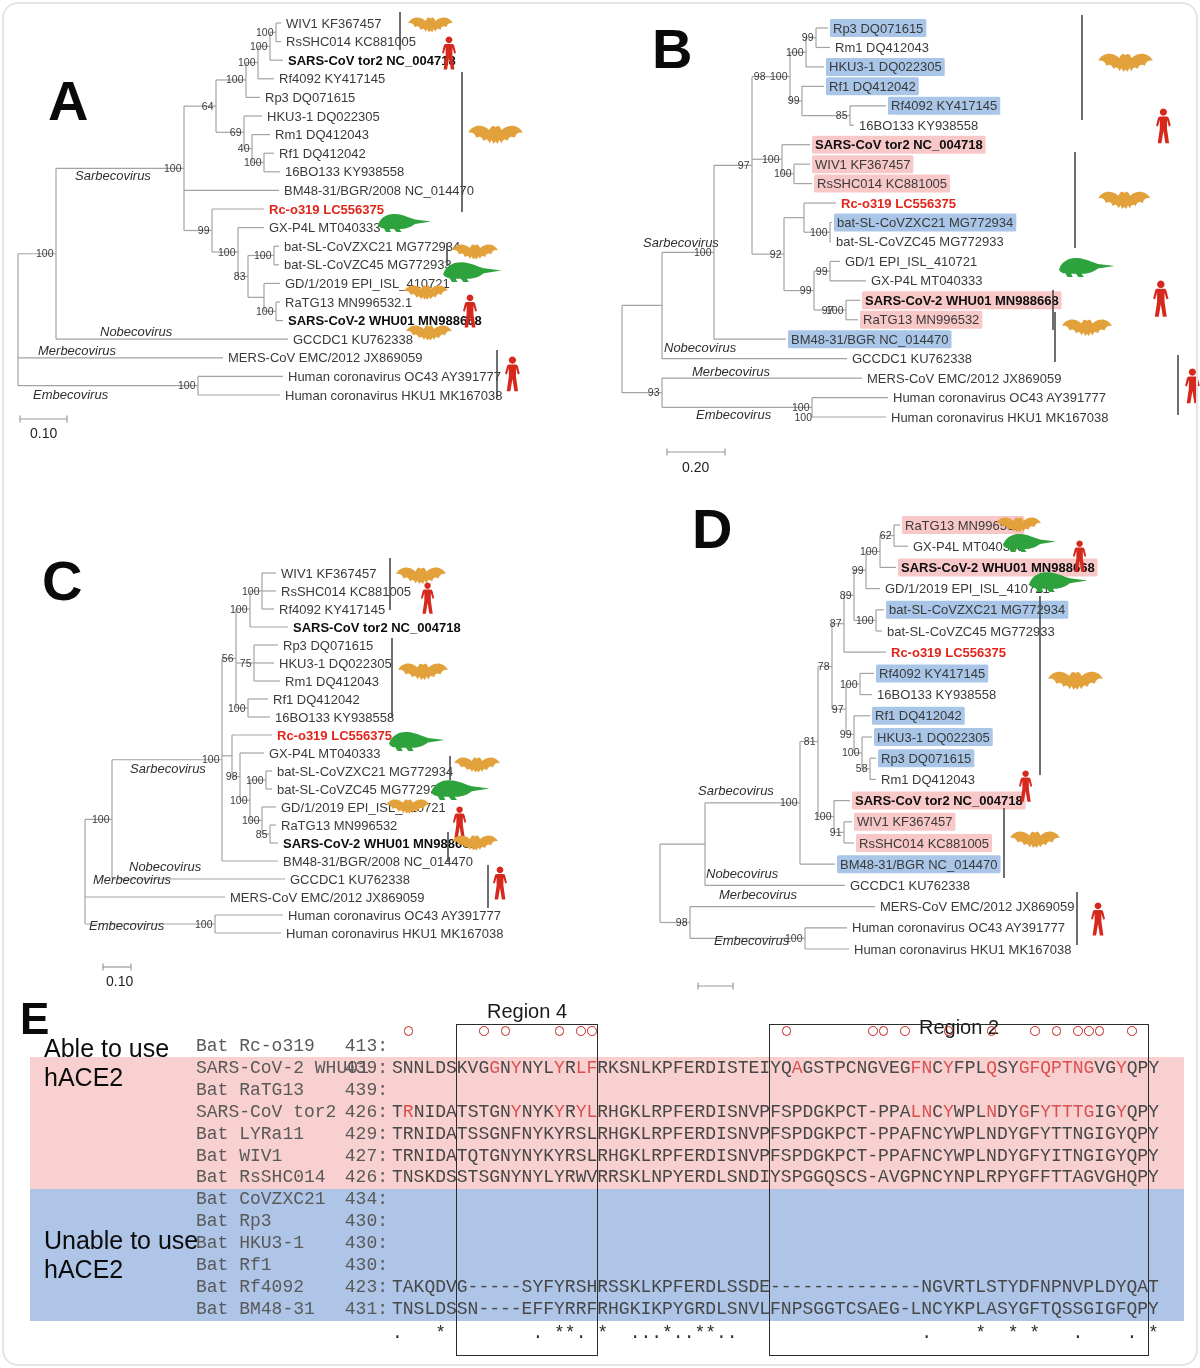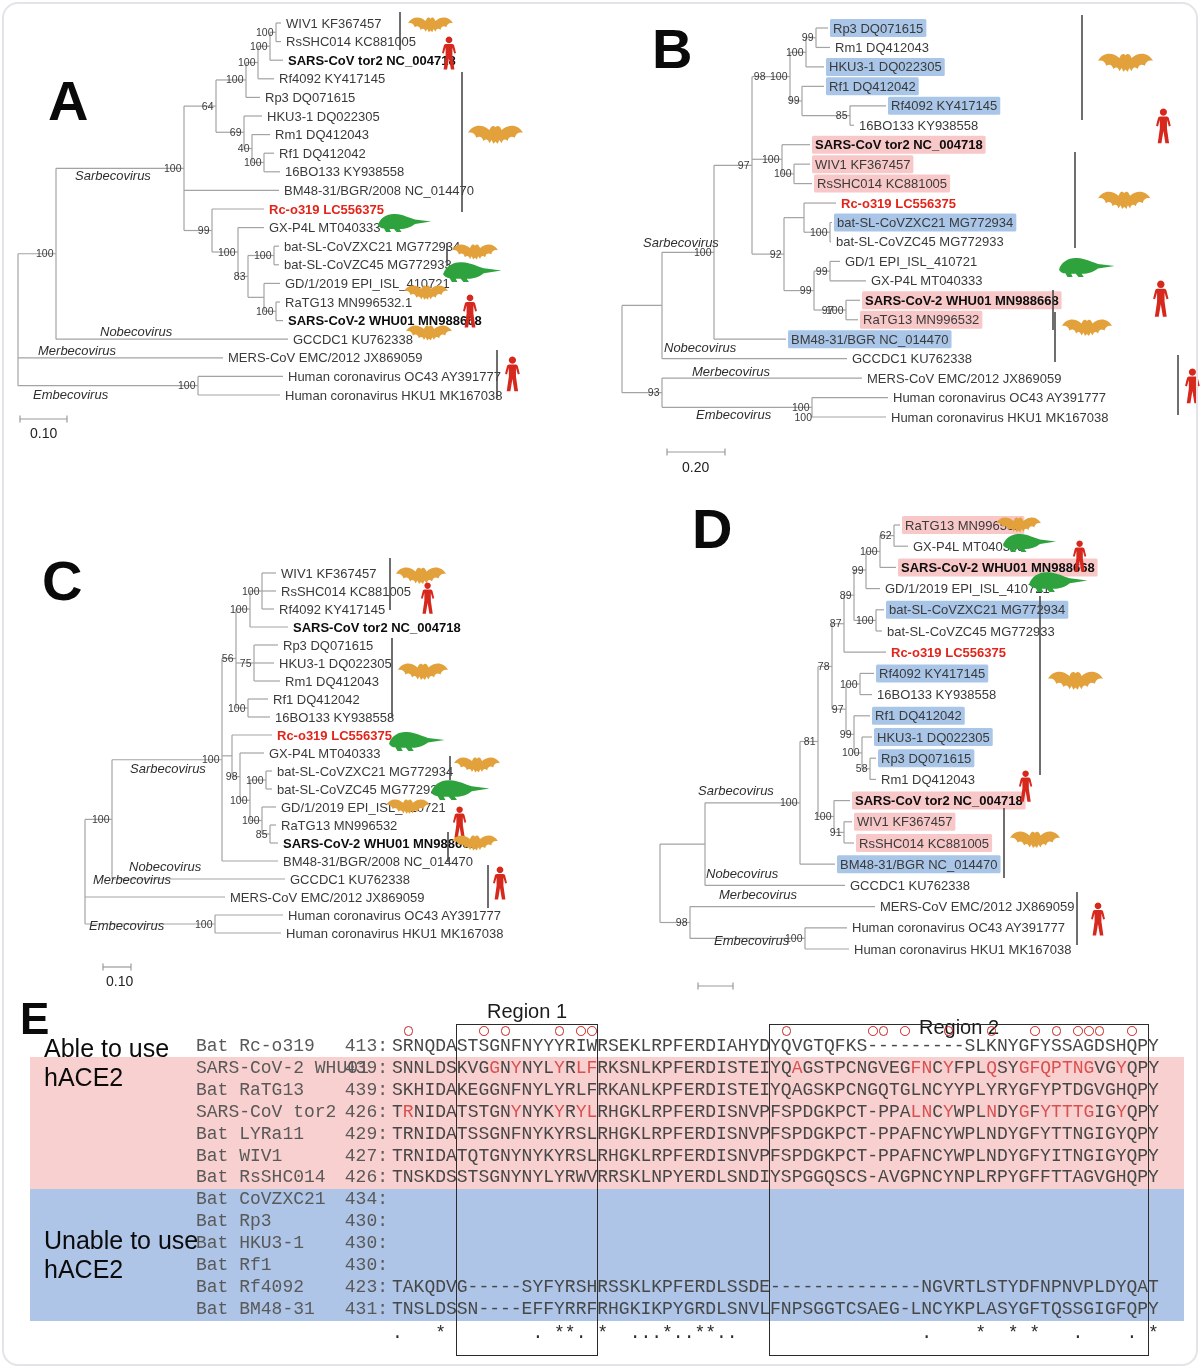--- a/index.html
+++ b/index.html
@@ -542,33 +542,33 @@
         <line x1="78" y1="508" x2="113" y2="508" class="scl"></line>
         <line x1="78" y1="504.5" x2="78" y2="511.5" class="scl"></line>
         <line x1="113" y1="504.5" x2="113" y2="511.5" class="scl"></line>
       </svg>
     </div>
 
   <div id="alignment">
     <div class="block" style="top: 1057px; background: rgb(248, 208, 208);" id="blockAble"></div>
     <div class="block" style="top: 1189px; background: rgb(174, 197, 231);" id="blockUnable"></div>
 
-    <div class="regionlabel" style="left:467px;top:1000px;">Region 1</div>
+    <div class="regionlabel" style="left:467px;top:1000px;">Region 4</div>
     <div class="regionlabel" style="left:899px;top:1016px;">Region 2</div>
 
     <div class="regbox" id="box1" style="left: 455.8px; top: 1024px; width: 140.4px; height: 330px;"></div>
     <div class="regbox" id="box2" style="left: 769px; top: 1024px; width: 378px; height: 330px;"></div>
 
     <div class="grouplabel" style="top:1034px;" id="lblAble">Able to use<br>hACE2</div>
     <div class="grouplabel" style="top:1226px;" id="lblUnable">Unable to use<br>hACE2</div>
 
     <div id="seqrows">
-        <div class="seqrow" style="top: 1036px;"><span class="sname">Bat Rc-o319</span><span class="snum">413:</span><span class="sseq">SRNQDASTSGNFNYYYRIWRSEKLRPFERDIAHYDYQVGTQFKS---------SLKNYGFYSSAGDSHQPY</span></div>
+        <div class="seqrow" style="top: 1036px;"><span class="sname">Bat Rc-o319</span><span class="snum">413:</span></div>
         <div class="seqrow" style="top: 1057.9px;"><span class="sname">SARS-CoV-2 WHU01</span><span class="snum">439:</span><span class="sseq">SNNLDSKVG<span class="red">G</span>N<span class="red">Y</span>NYL<span class="red">Y</span>R<span class="red">L</span><span class="red">F</span>RKSNLKPFERDISTEIYQ<span class="red">A</span>GSTPCNGVEG<span class="red">F</span><span class="red">N</span>C<span class="red">Y</span>FPL<span class="red">Q</span>SY<span class="red">G</span><span class="red">F</span><span class="red">Q</span><span class="red">P</span><span class="red">T</span><span class="red">N</span><span class="red">G</span>VG<span class="red">Y</span>QPY</span></div>
-        <div class="seqrow" style="top: 1079.8px;"><span class="sname">Bat RaTG13</span><span class="snum">439:</span><span class="sseq">SKHIDAKEGGNFNYLYRLFRKANLKPFERDISTEIYQAGSKPCNGQTGLNCYYPLYRYGFYPTDGVGHQPY</span></div>
+        <div class="seqrow" style="top: 1079.8px;"><span class="sname">Bat RaTG13</span><span class="snum">439:</span></div>
         <div class="seqrow" style="top: 1101.7px;"><span class="sname">SARS-CoV tor2</span><span class="snum">426:</span><span class="sseq">T<span class="red">R</span>NIDATSTGN<span class="red">Y</span>NYK<span class="red">Y</span>R<span class="red">Y</span><span class="red">L</span>RHGKLRPFERDISNVPFSPDGKPCT-PPA<span class="red">L</span><span class="red">N</span>C<span class="red">Y</span>WPL<span class="red">N</span>DY<span class="red">G</span>F<span class="red">Y</span><span class="red">T</span><span class="red">T</span><span class="red">T</span><span class="red">G</span>IG<span class="red">Y</span>QPY</span></div>
         <div class="seqrow" style="top: 1123.6px;"><span class="sname">Bat LYRa11</span><span class="snum">429:</span><span class="sseq">TRNIDATSSGNFNYKYRSLRHGKLRPFERDISNVPFSPDGKPCT-PPAFNCYWPLNDYGFYTTNGIGYQPY</span></div>
         <div class="seqrow" style="top: 1145.5px;"><span class="sname">Bat WIV1</span><span class="snum">427:</span><span class="sseq">TRNIDATQTGNYNYKYRSLRHGKLRPFERDISNVPFSPDGKPCT-PPAFNCYWPLNDYGFYITNGIGYQPY</span></div>
         <div class="seqrow" style="top: 1167.4px;"><span class="sname">Bat RsSHC014</span><span class="snum">426:</span><span class="sseq">TNSKDSSTSGNYNYLYRWVRRSKLNPYERDLSNDIYSPGGQSCS-AVGPNCYNPLRPYGFFTTAGVGHQPY</span></div>
         <div class="seqrow" style="top: 1189.3px;"><span class="sname">Bat CoVZXC21</span><span class="snum">434:</span></div>
         <div class="seqrow" style="top: 1211.2px;"><span class="sname">Bat Rp3</span><span class="snum">430:</span></div>
         <div class="seqrow" style="top: 1233.1px;"><span class="sname">Bat HKU3-1</span><span class="snum">430:</span></div>
         <div class="seqrow" style="top: 1255px;"><span class="sname">Bat Rf1</span><span class="snum">430:</span></div>
         <div class="seqrow" style="top: 1276.9px;"><span class="sname">Bat Rf4092</span><span class="snum">423:</span><span class="sseq">TAKQDVG-----SYFYRSHRSSKLKPFERDLSSDE--------------NGVRTLSTYDFNPNVPLDYQAT</span></div>
         <div class="seqrow" style="top: 1298.8px;"><span class="sname">Bat BM48-31</span><span class="snum">431:</span><span class="sseq">TNSLDSSN----EFFYRRFRHGKIKPYGRDLSNVLFNPSGGTCSAEG-LNCYKPLASYGFTQSSGIGFQPY</span></div>

